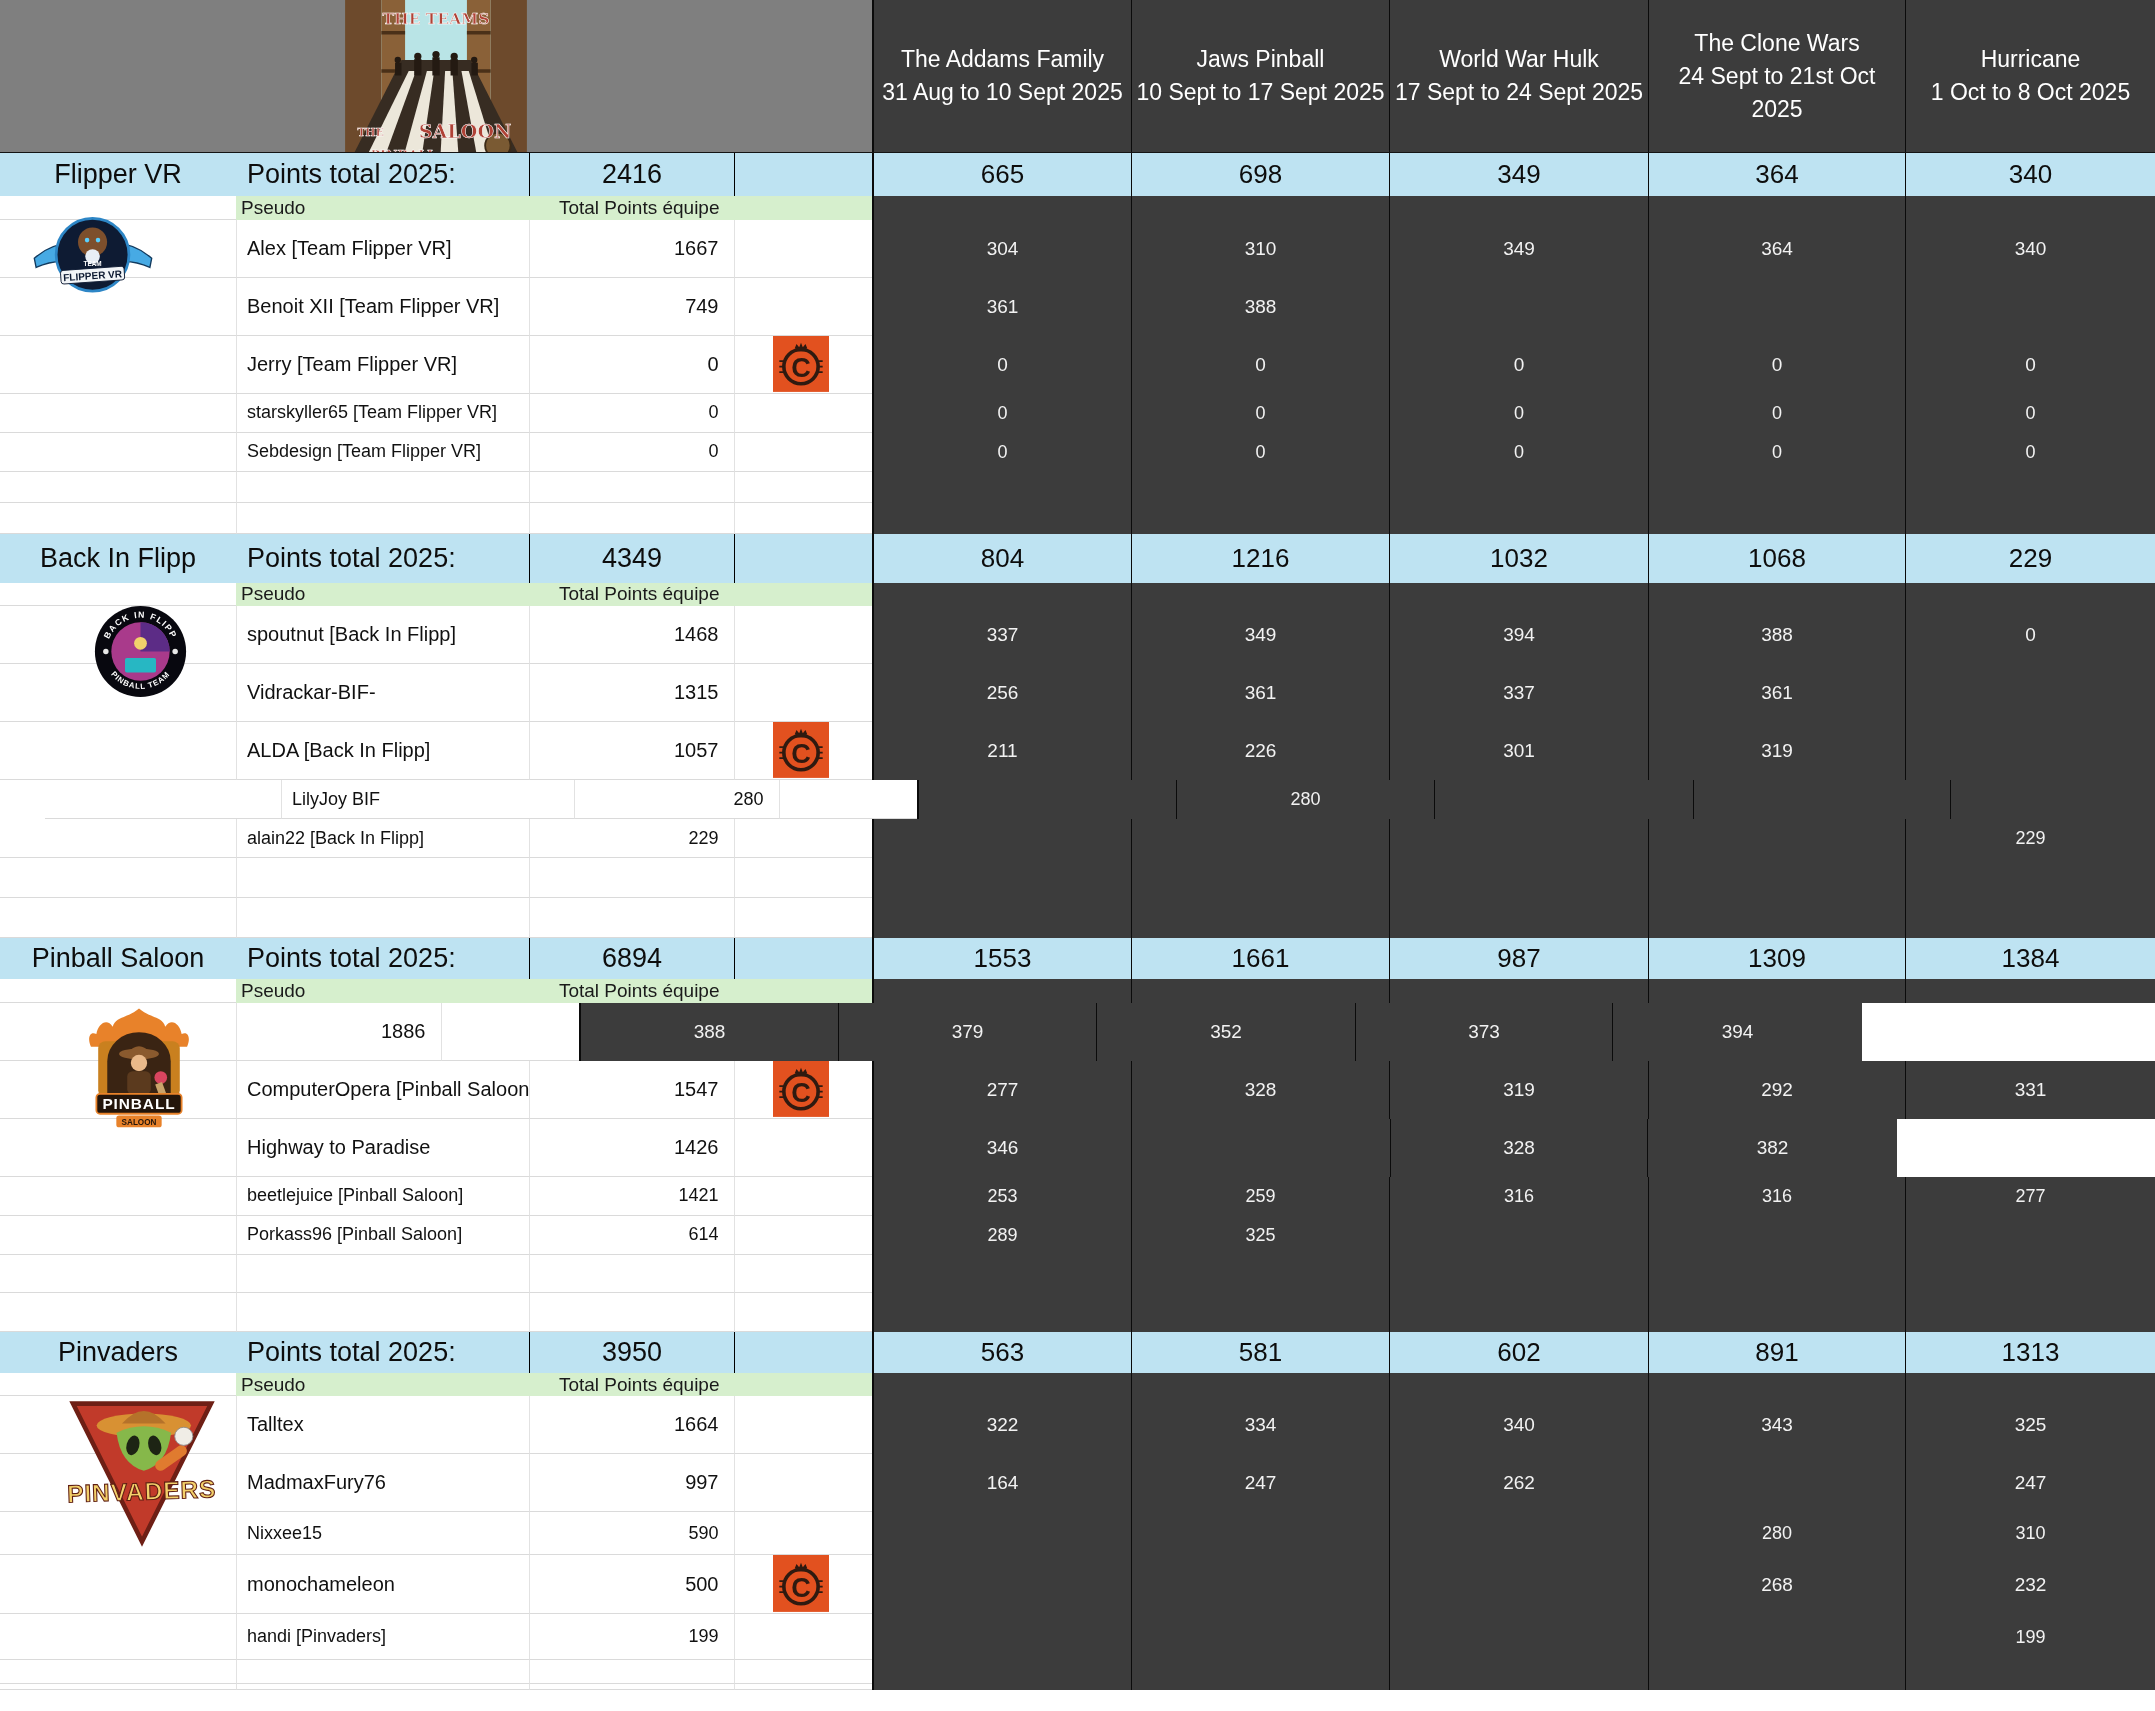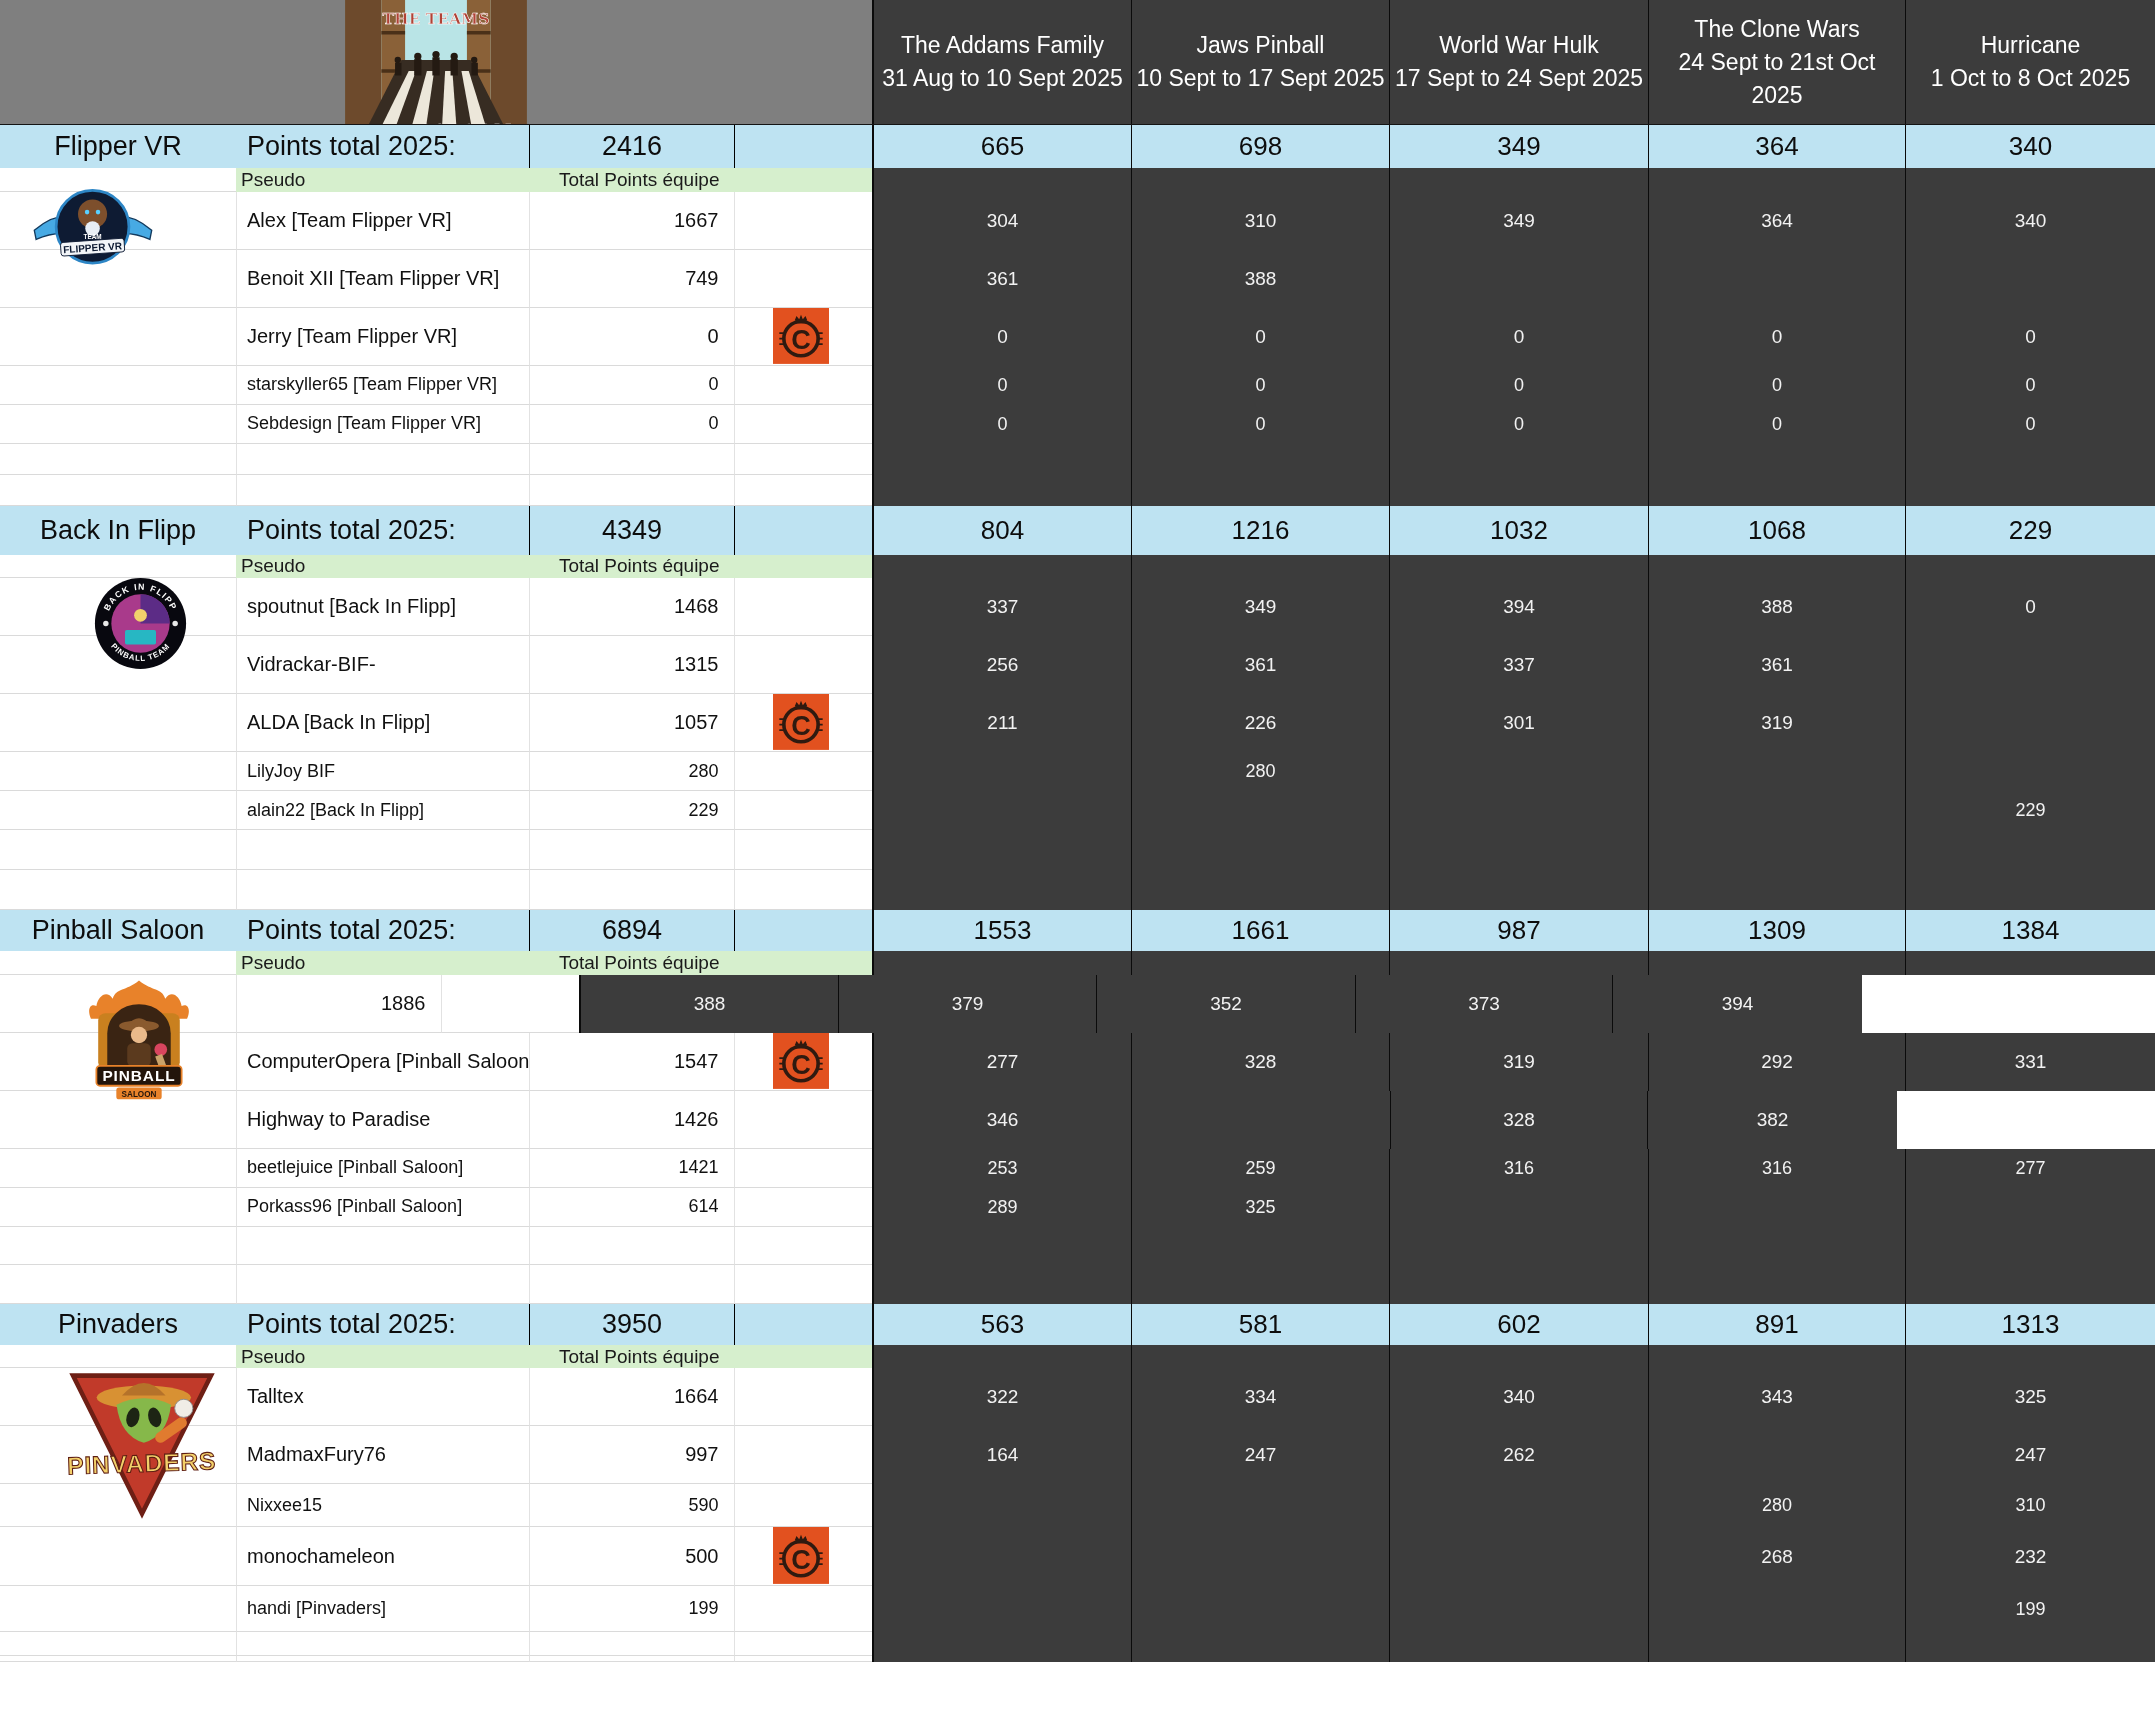--- a/index.html
+++ b/index.html
@@ -4,21 +4,21 @@
 <style>
   html,body{margin:0;padding:0;background:#fff;}
   #app{position:relative;width:2156px;height:1711px;font-family:"Liberation Sans",sans-serif;overflow:hidden;background:#fff;}
   .row{display:flex;}
   .cell{box-sizing:border-box;flex:none;display:flex;align-items:center;overflow:hidden;white-space:nowrap;}
   
   .cA{width:236px}.cB{width:293px}.cC{width:205px}.cD{width:138px}
   .cE{width:259px}.cF{width:258px}.cG{width:259px}.cH{width:257px}.cI{width:250px}
 
   
-  #sheet-header{height:124px;}
+  #sheet-header{height:152px;}
   .hleft{width:872px;background:#7f7f7f;position:relative;}
   .hcell{background:#3c3c3c;color:#fff;font-size:23px;line-height:33px;
          flex-direction:column;justify-content:center;text-align:center;}
   .hcell div{width:100%;}
 
   
   .bL{border-left:1.8px solid #0b0b0b;}
   .bL3{border-left:2.7px solid #0b0b0b;}
 
   
@@ -301,21 +301,21 @@
     <path d="M7 30 h5 M7 36 h5 M7 42 h5 M50 30 h5 M50 36 h5 M50 42 h5" stroke="#2f1a10" stroke-width="2"></path>
     <text x="31" y="47" font-family="DejaVu Serif,serif" font-weight="bold" font-size="30" fill="#2f1a10" text-anchor="middle">C</text>
   </svg></span>
           </div>
           <div class="cell cE dc bL3">211</div>
           <div class="cell cF dc bL">226</div>
           <div class="cell cG dc bL">301</div>
           <div class="cell cH dc bL">319</div>
           <div class="cell cI dc bL"></div>
         </div>
-        <div class="row small" style="height: 39px;">
+        <div class="row small" style="height: 39px; margin-left: 45px;">
           <div class="cell cA wc"></div>
           <div class="cell cB wc pname">LilyJoy BIF</div>
           <div class="cell cC wc ptot">280</div>
           <div class="cell cD wc"></div>
           <div class="cell cE dc bL3"></div>
           <div class="cell cF dc bL">280</div>
           <div class="cell cG dc bL"></div>
           <div class="cell cH dc bL"></div>
           <div class="cell cI dc bL"></div>
         </div>

